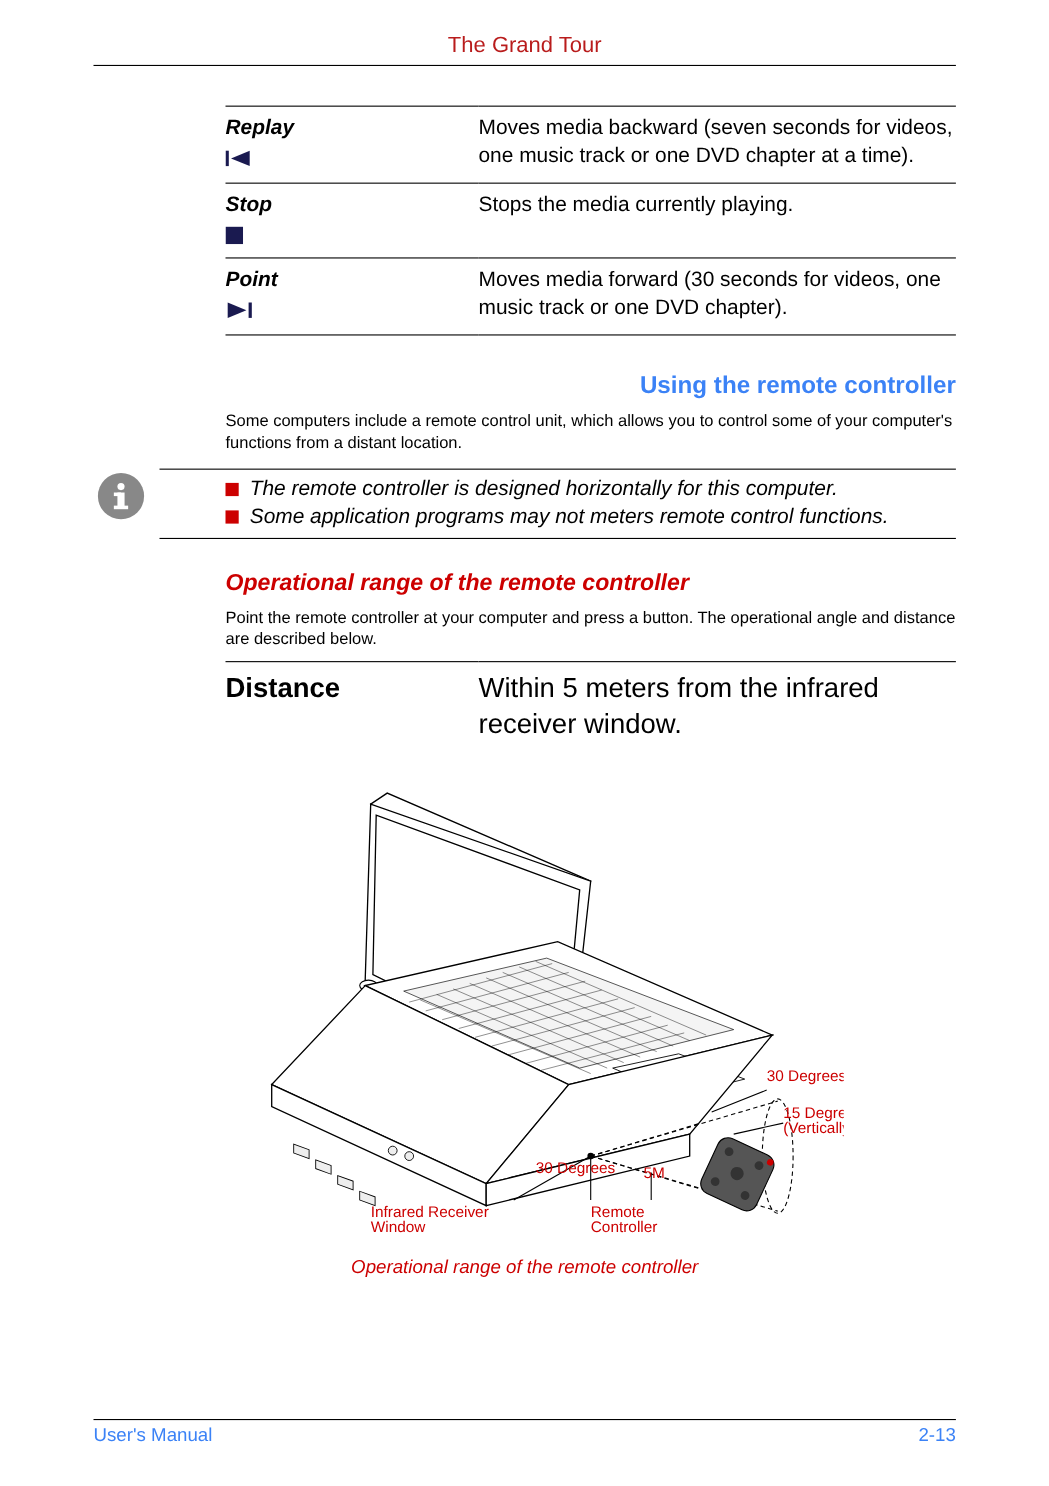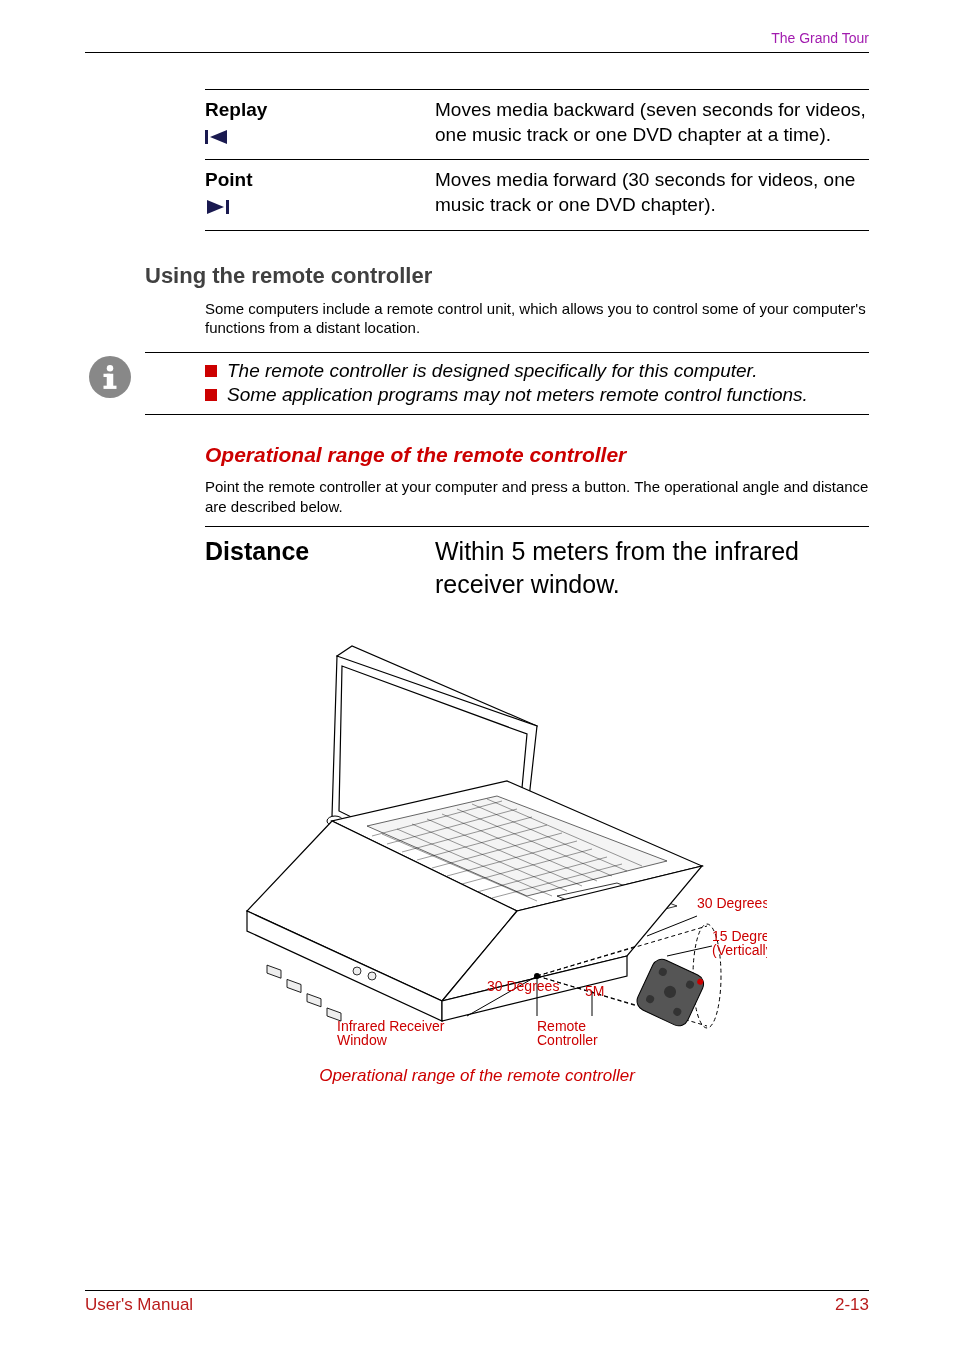--- a/index.html
+++ b/index.html
@@ -6,34 +6,34 @@
   body {
     width: 954px;
     height: 1351px;
     background: #fff;
     font-family: Arial, Helvetica, sans-serif;
     color: #000;
     position: relative;
     padding: 30px 85px 60px 85px;
   }
   .header {
-    text-align: right;
-    color: #a21caf;
-    font-size: 14px;
+    text-align: center;
+    color: #b91c1c;
+    font-size: 20px;
     padding-bottom: 10px;
   }
   .top-rule { border-top: 1px solid #000; margin-top: 6px; }
   .content { padding-left: 120px; padding-top: 26px; }
   .dtable { width: 100%; border-collapse: collapse; }
   .dtable td { padding: 8px 0 12px 0; vertical-align: top; font-size: 19px; line-height: 1.3; }
-  .dtable td.term { width: 230px; font-weight: bold; }
+  .dtable td.term { width: 230px; font-weight: bold; font-style: italic; }
   .dtable tr { border-top: 1px solid #000; }
   .dtable tr:last-child { border-bottom: 1px solid #000; }
   .icon-row { padding-top: 6px; }
-  .h2 { color: #404040; font-size: 22px; font-weight: bold; margin-top: 32px; margin-left: 60px; }
+  .h2 { color: #3b82f6; font-size: 22px; font-weight: bold; margin-top: 32px; margin-left: 60px; text-align: right; }
   .para { font-size: 15px; line-height: 1.3; padding-left: 120px; margin-top: 10px; }
   .note-block { display: flex; margin-top: 14px; align-items: flex-start; position: relative; }
   .note-icon {
     width: 42px; height: 42px; border-radius: 50%;
     background: #888; display:flex; align-items:center; justify-content:center;
     margin-left: 4px; margin-right: 14px; flex-shrink:0; margin-top:4px;
   }
   .note-icon svg { width: 26px; height: 26px; }
   .note-lines { border-top:1px solid #000; border-bottom:1px solid #000; flex:1; padding: 6px 0; }
   .note-line { display:flex; align-items:flex-start; font-style: italic; font-size: 19px; line-height:1.3; }
@@ -41,21 +41,21 @@
   .h3 { color:#c00; font-style:italic; font-weight:bold; font-size:21px; margin-top:28px; padding-left:120px; }
   .dtable2 { width:100%; border-collapse: collapse; margin-top:10px; }
   .dtable2 td { padding:8px 0 10px 0; vertical-align:top; font-size:25px; line-height:1.3; }
   .dtable2 td.term { width:230px; font-weight:bold; }
   .dtable2 tr.rt { border-top:1px solid #000; }
   .dtable2 tr.rb { border-bottom:1px solid #000; }
   .figure-wrap { margin-top:26px; text-align:center; }
   .figure-caption { color:#c00; font-style:italic; font-size:17px; text-align:center; margin-top:6px; }
   .footer { position:absolute; bottom:36px; left:85px; right:85px; }
   .footer-rule { border-top:1px solid #000; margin-bottom:4px; }
-  .footer-line { display:flex; justify-content:space-between; color:#b91c1c; font-size:17px; }
+  .footer-line { display:flex; justify-content:space-between; color:#3b82f6; font-size:17px; }
   .label { fill:#c00; font-size:14px; font-family:Arial, Helvetica, sans-serif; }
   svg.icon-glyph { display:block; }
 </style>
 </head>
 <body>
 
 <div class="header">
   <span>The Grand Tour</span>
   <div class="top-rule"></div>
 </div>
@@ -70,20 +70,31 @@
           <svg class="icon-glyph" width="24" height="16" viewBox="0 0 24 16">
                 <rect x="0" y="1" width="3" height="14" fill="#1a1a50"></rect>
                 <polygon points="22,1 22,15 5,8" fill="#1a1a50"></polygon>
               </svg>
         </div>
       </td>
       <td>Moves media backward (seven seconds for videos, one music track or one DVD chapter at a time).</td>
     </tr>
     <tr>
       <td class="term">
+        <div>Stop</div>
+        <div class="icon-row">
+          <svg class="icon-glyph" width="16" height="16" viewBox="0 0 16 16">
+                <rect x="0" y="0" width="16" height="16" fill="#1a1a50"></rect>
+              </svg>
+        </div>
+      </td>
+      <td>Stops the media currently playing.</td>
+    </tr>
+    <tr>
+      <td class="term">
         <div>Point</div>
         <div class="icon-row">
           <svg class="icon-glyph" width="24" height="16" viewBox="0 0 24 16">
                 <polygon points="2,1 2,15 19,8" fill="#1a1a50"></polygon>
                 <rect x="21" y="1" width="3" height="14" fill="#1a1a50"></rect>
               </svg>
         </div>
       </td>
       <td>Moves media forward (30 seconds for videos, one music track or one DVD chapter).</td>
     </tr>
@@ -99,21 +110,21 @@
     <svg viewBox="0 0 24 24">
         <circle cx="12" cy="4" r="3" fill="#fff"></circle>
         <rect x="9" y="9" width="6" height="13" fill="#fff"></rect>
         <rect x="6" y="9" width="6" height="3" fill="#fff"></rect>
         <rect x="6" y="20" width="12" height="3" fill="#fff"></rect>
       </svg>
   </div>
   <div class="note-lines">
     <div class="note-line">
       <div class="bullet"></div>
-      <div>The remote controller is designed specifically for this computer.</div>
+      <div>The remote controller is designed horizontally for this computer.</div>
     </div>
     <div class="note-line">
       <div class="bullet"></div>
       <div>Some application programs may not meters remote control functions.</div>
     </div>
   </div>
 </div>
 
 <div class="h3">Operational range of the remote controller</div>
 <div class="para">Point the remote controller at your computer and press a button. The operational angle and distance are described below.</div>

